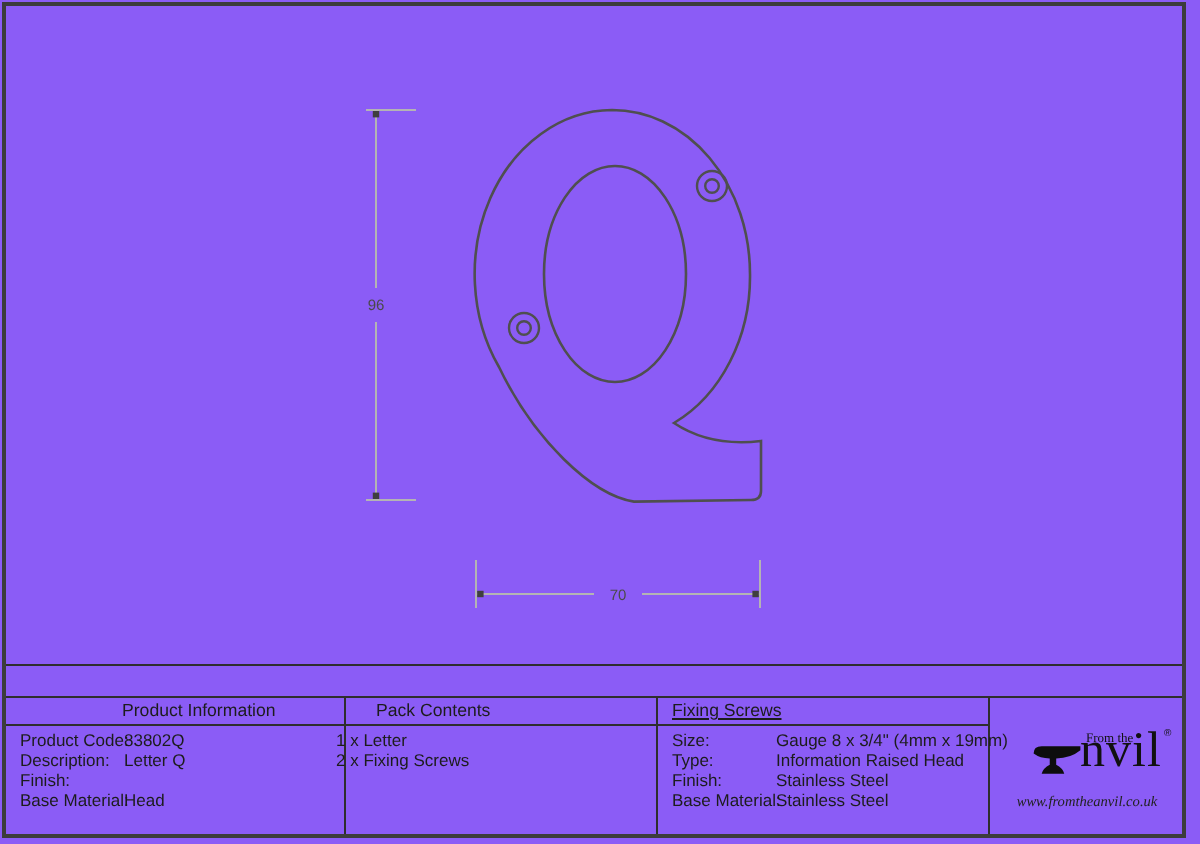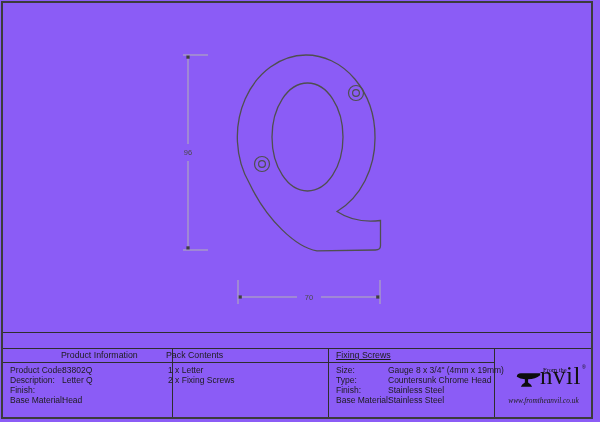--- a/index.html
+++ b/index.html
@@ -76,21 +76,21 @@
 
   <div class="hline" style="left:3px;top:332px;width:588px;"></div>
   <div class="hline" style="left:3px;top:348px;width:588px;"></div>
   <div class="hline" style="left:3px;top:362px;width:491px;"></div>
   <div class="vline" style="left:172px;top:348px;height:69px;"></div>
   <div class="vline" style="left:328px;top:348px;height:69px;"></div>
   <div class="vline" style="left:494px;top:348px;height:69px;"></div>
 
 
   <div class="col-header" style="left:20px;margin-left:41px;">Product Information</div>
-  <div class="col-header" style="left:166px;">Pack Contents</div>
+  <div class="col-header" style="left:188px;">Pack Contents</div>
   <div class="col-header" style="left:336px;text-decoration:underline;">Fixing Screws</div>
 
   <div class="cell" style="left:10px;width:158px;">
     <div class="kv-row">
       <span>Product Code:</span>
       <span>83802Q</span>
     </div>
     <div class="kv-row">
       <span>Description:</span>
       <span>Letter Q</span>
@@ -109,21 +109,21 @@
     <div class="list-row">2 x Fixing Screws</div>
   </div>
 
   <div class="cell" style="left:336px;width:156px;">
     <div class="kv-row">
       <span>Size:</span>
       <span>Gauge 8 x 3/4" (4mm x 19mm)</span>
     </div>
     <div class="kv-row">
       <span>Type:</span>
-      <span>Countersunk Chrome Head</span>
+      <span>Information Raised Head</span>
     </div>
     <div class="kv-row">
       <span>Finish:</span>
       <span>Stainless Steel</span>
     </div>
     <div class="kv-row">
       <span>Base Material:</span>
       <span>Stainless Steel</span>
     </div>
   </div>

